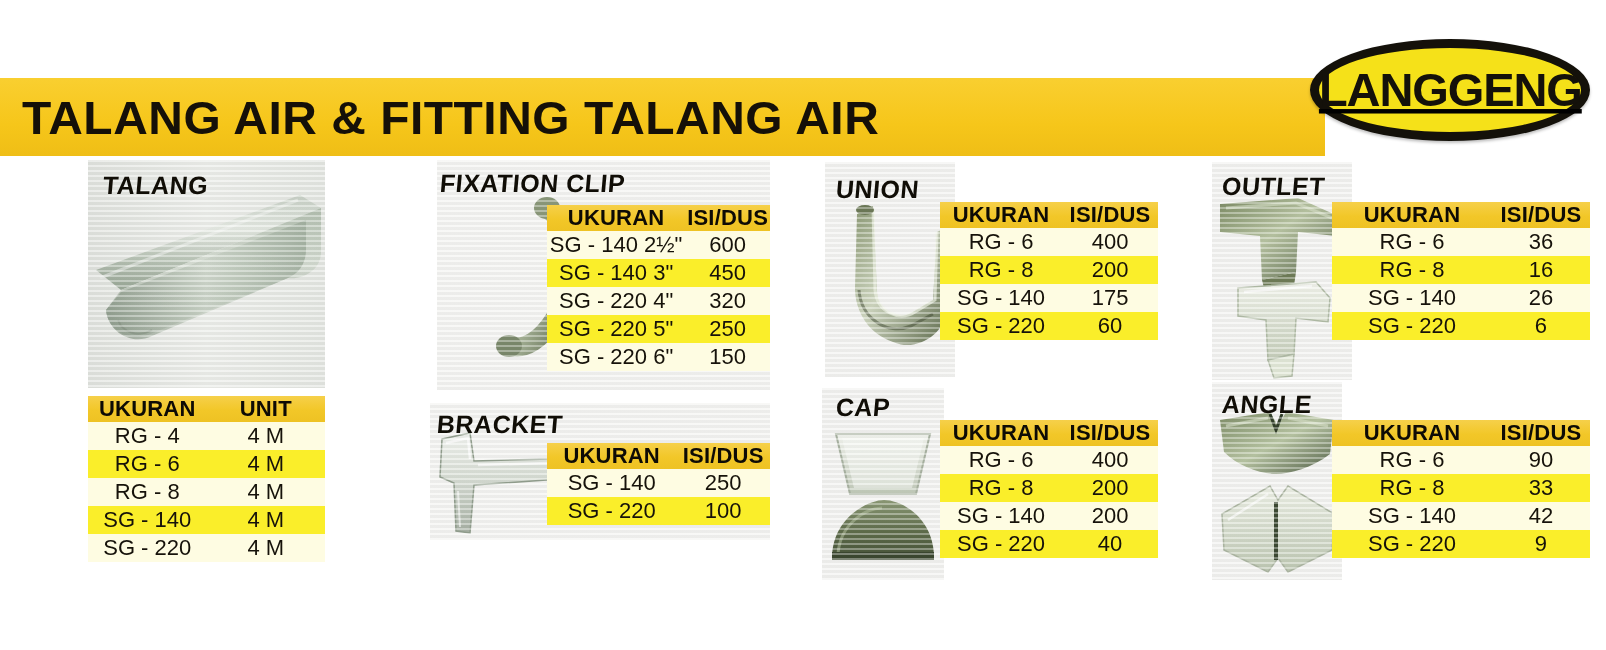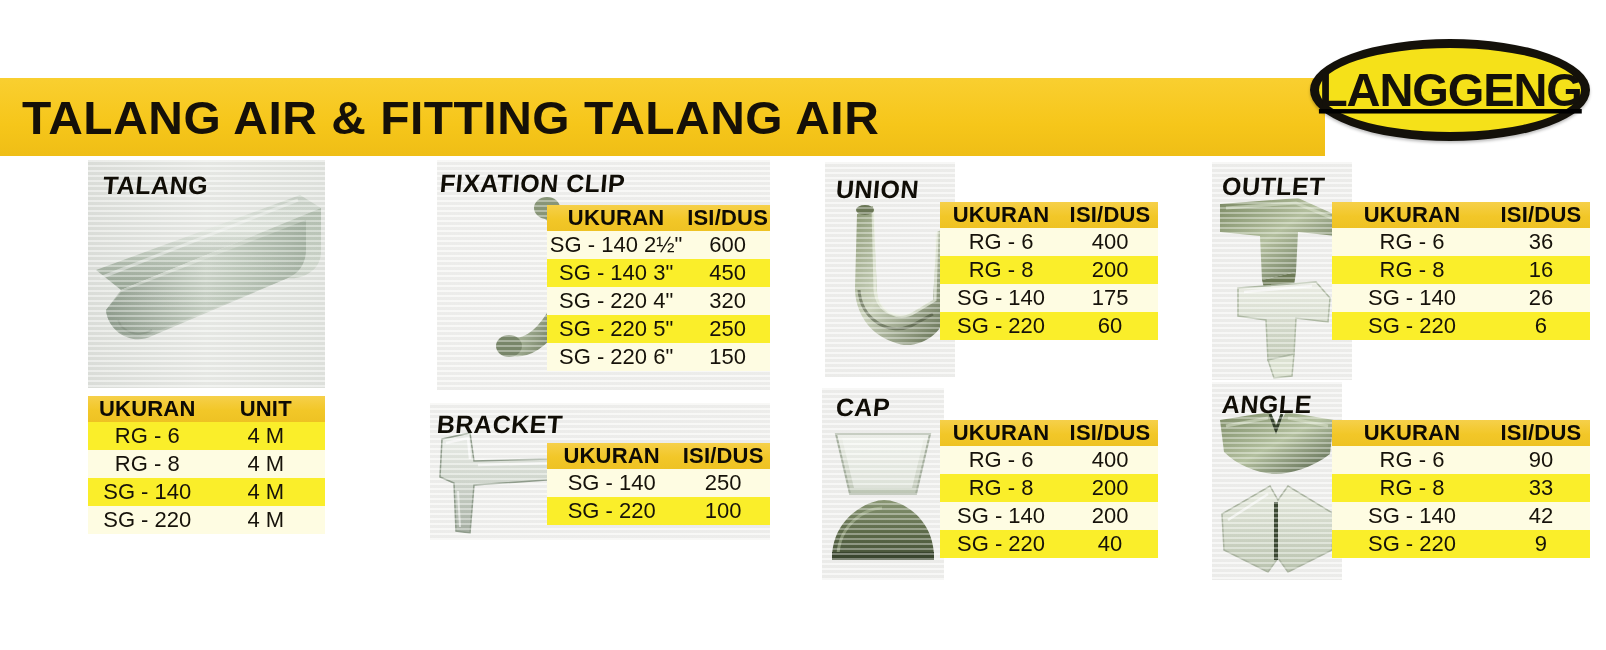--- a/index.html
+++ b/index.html
@@ -132,20 +132,24 @@
   </div>
   <div class="sec-title" style="left:103px;top:171px;">TALANG</div>
   <table class="tbl" style="left:88px;top:396px;width:237px;">
     <thead>
       <tr>
         <th class="c-size">UKURAN</th>
         <th class="c-val">UNIT</th>
       </tr>
     </thead>
     <tbody>
+      <tr class="odd">
+          <td class="c-size">RG - 4</td>
+          <td class="c-val">4 M</td>
+        </tr>
       <tr class="even">
           <td class="c-size">RG - 6</td>
           <td class="c-val">4 M</td>
         </tr>
       <tr class="odd">
           <td class="c-size">RG - 8</td>
           <td class="c-val">4 M</td>
         </tr>
       <tr class="even">
           <td class="c-size">SG - 140</td>

